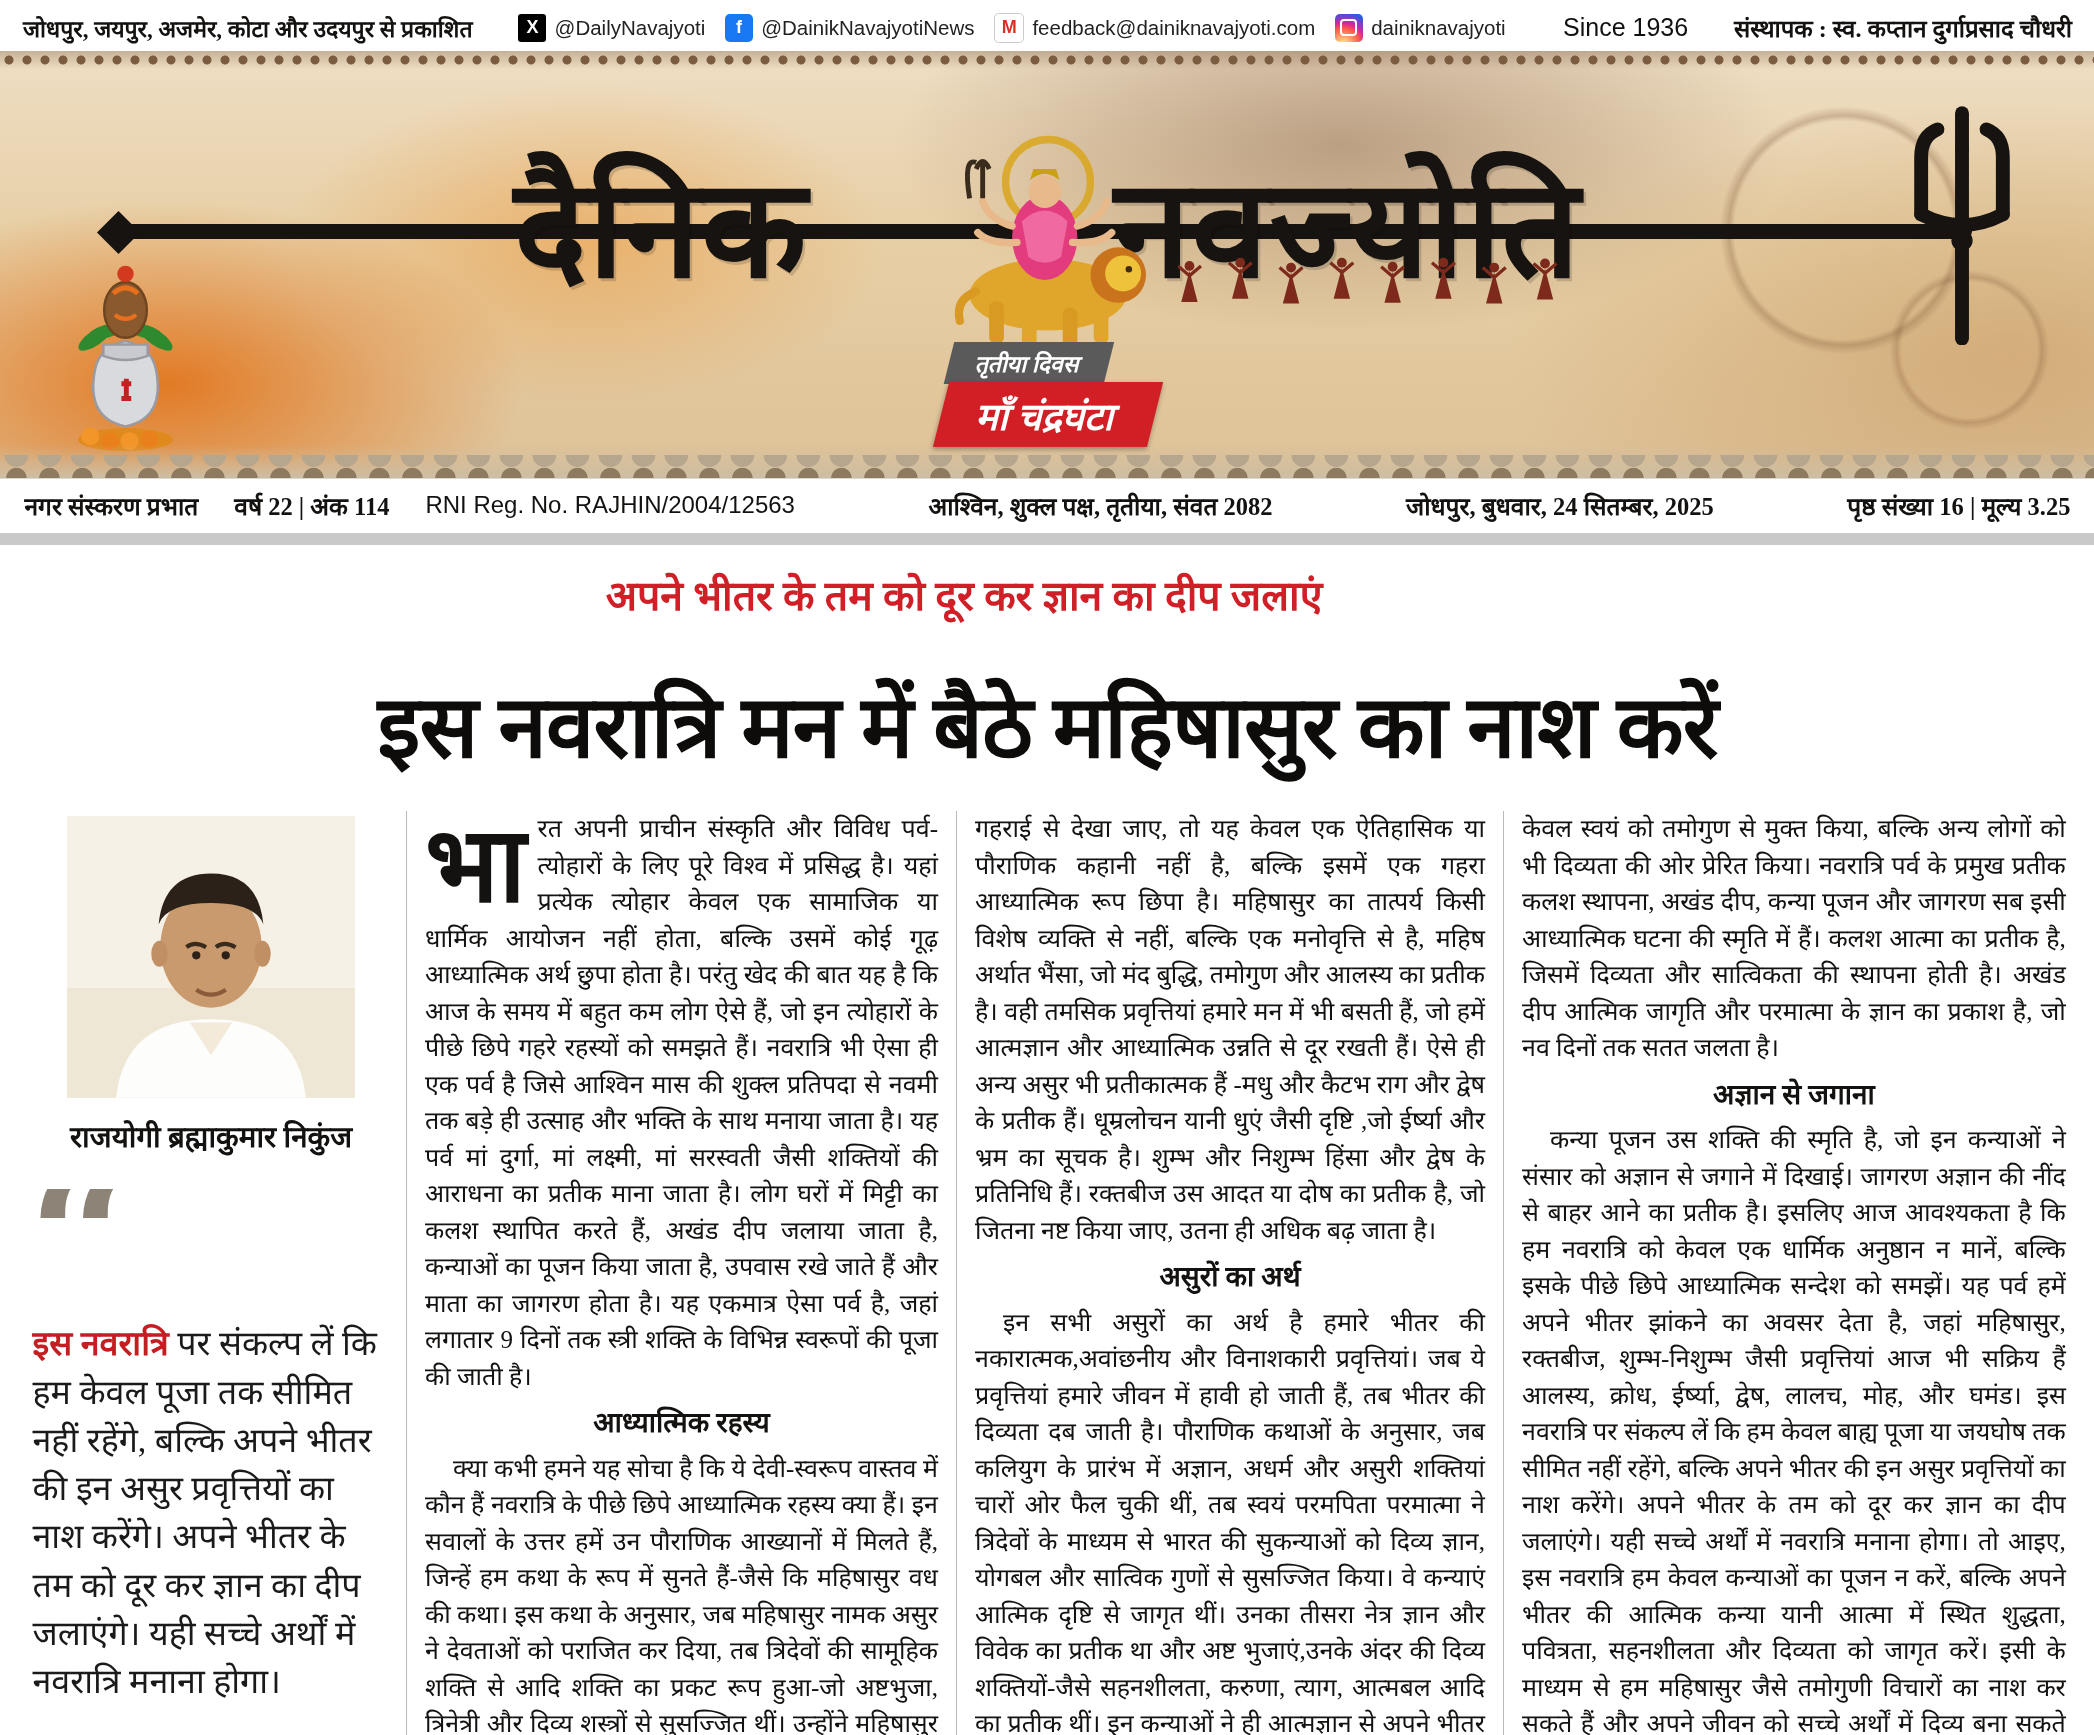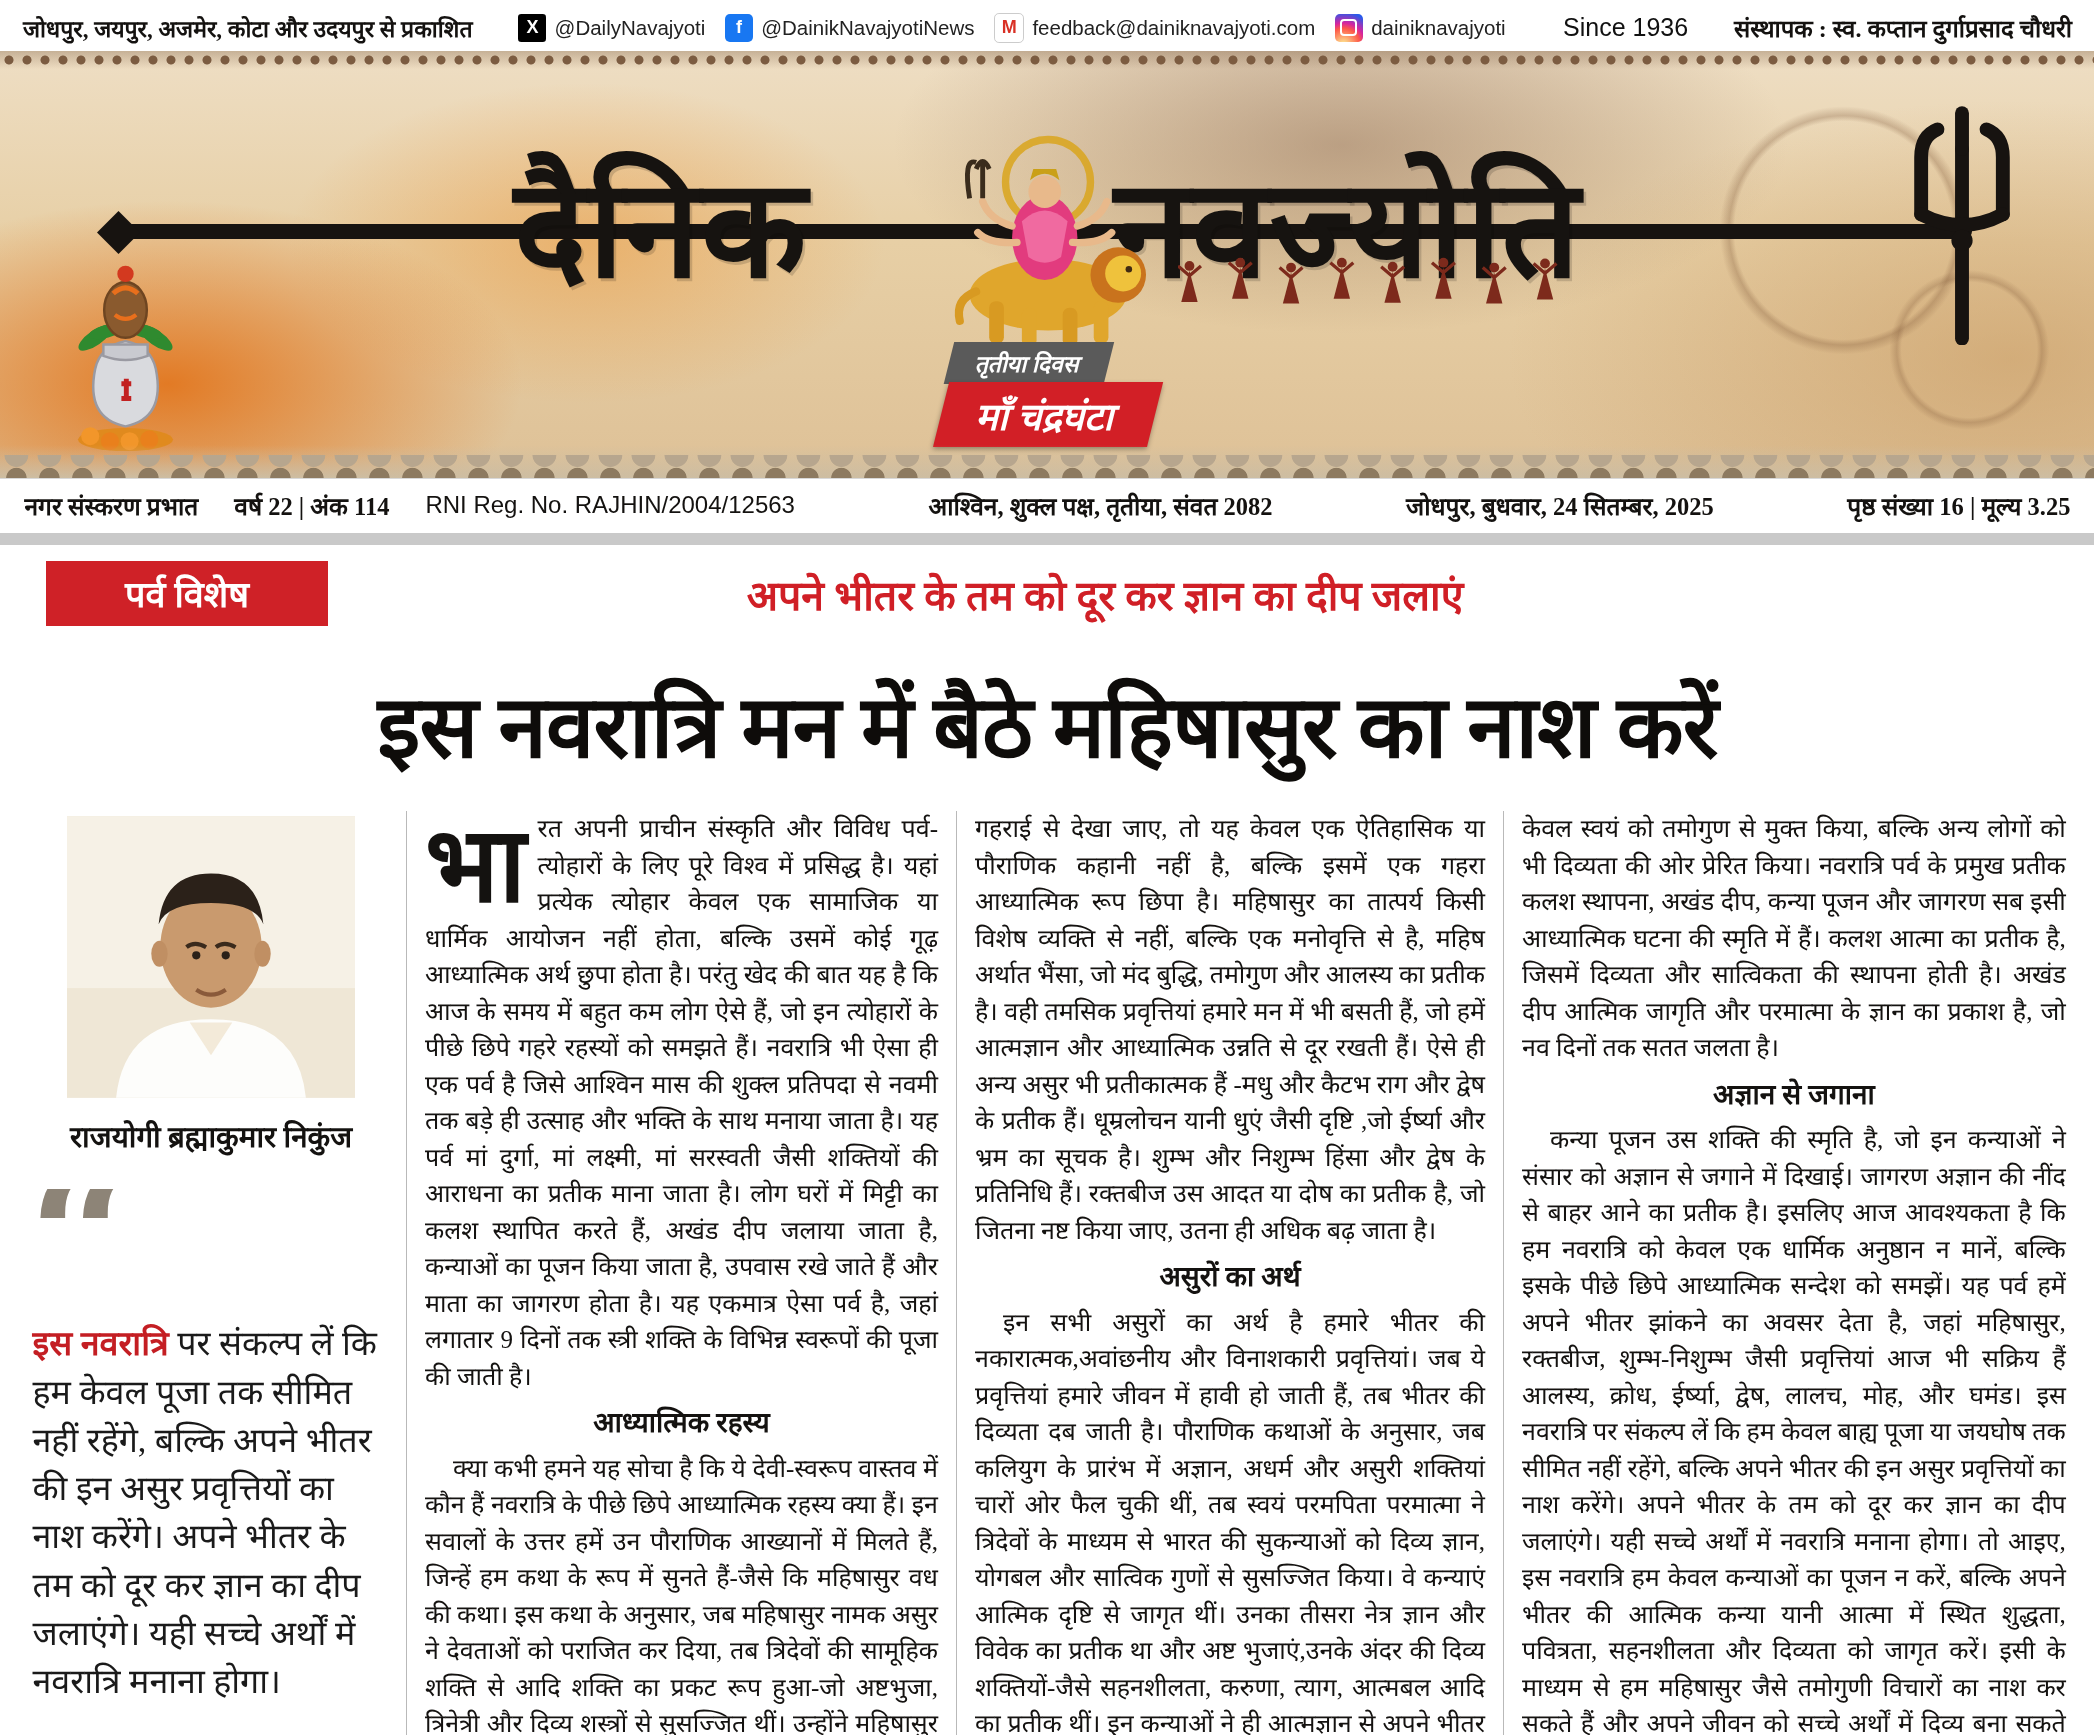--- a/index.html
+++ b/index.html
@@ -211,21 +211,20 @@
     <span class="grow"></span>
     <span>आश्विन, शुक्ल पक्ष, तृतीया, संवत 2082</span>
     <span class="grow"></span>
     <span>जोधपुर, बुधवार, 24 सितम्बर, 2025</span>
     <span class="grow"></span>
     <span>पृष्ठ संख्या 16 | मूल्य 3.25</span>
   </div>
   <div class="gray-rule"></div>
 
   <div class="special-row">
-    <div class="special-badge">पर्व विशेष</div>
     <div class="strapline">अपने भीतर के तम को दूर कर ज्ञान का दीप जलाएं</div>
   </div>
 
   <div class="headline">इस नवरात्रि मन में बैठे महिषासुर का नाश करें</div>
 
   <div class="article">
 
     <div class="col col1">
       <div class="photo-wrap">
         <svg width="288" height="282" viewBox="0 0 352 344">

